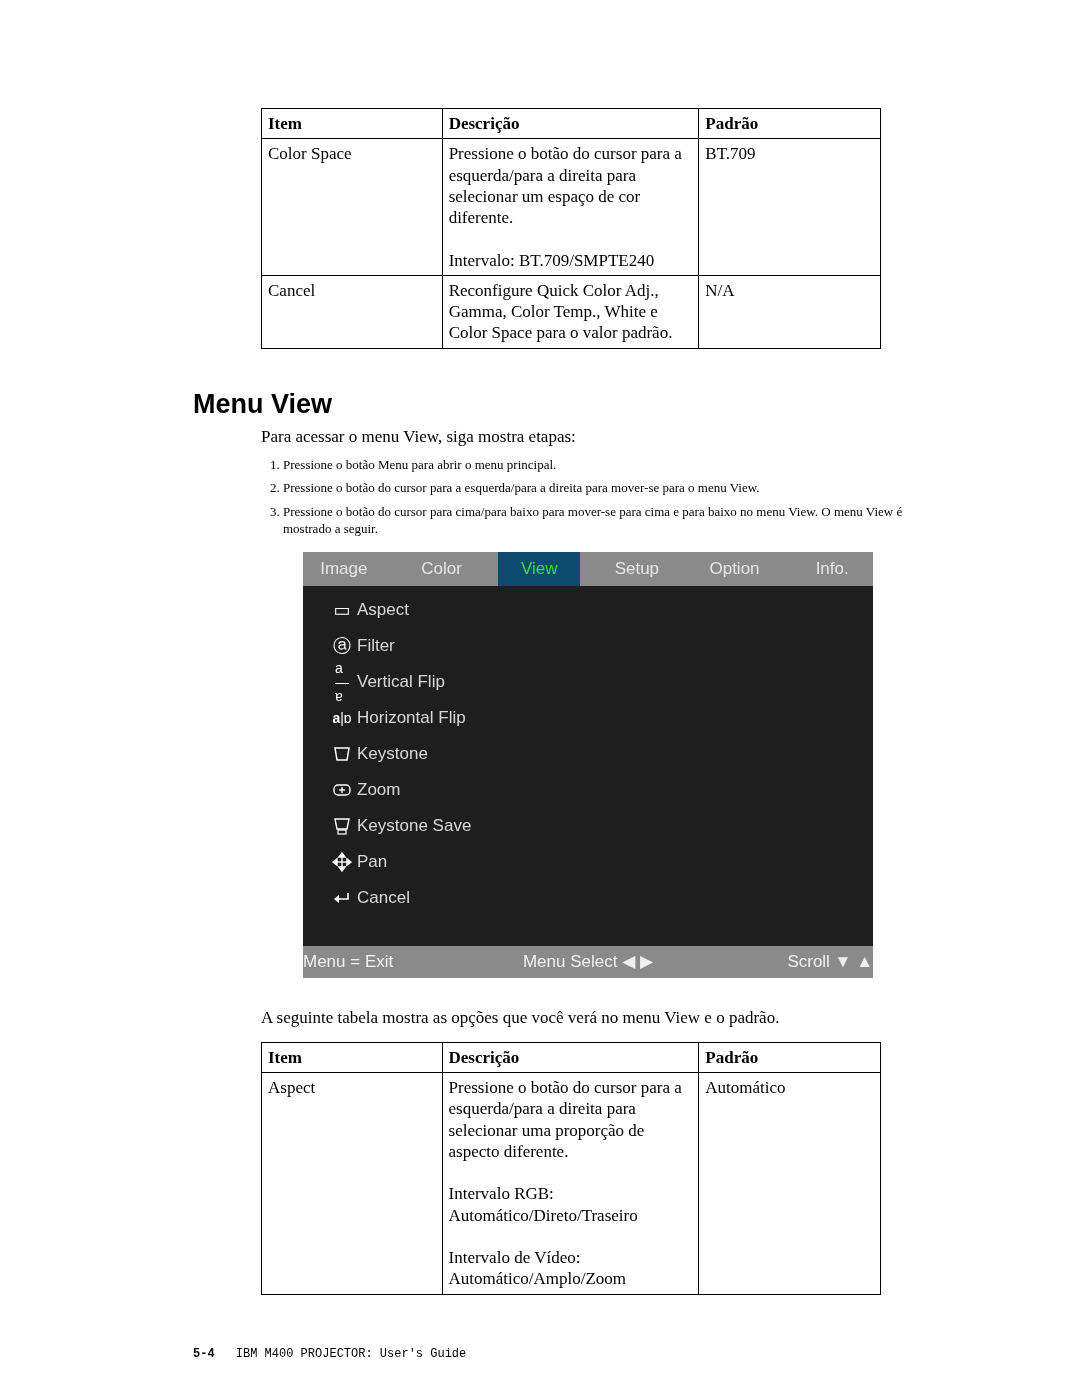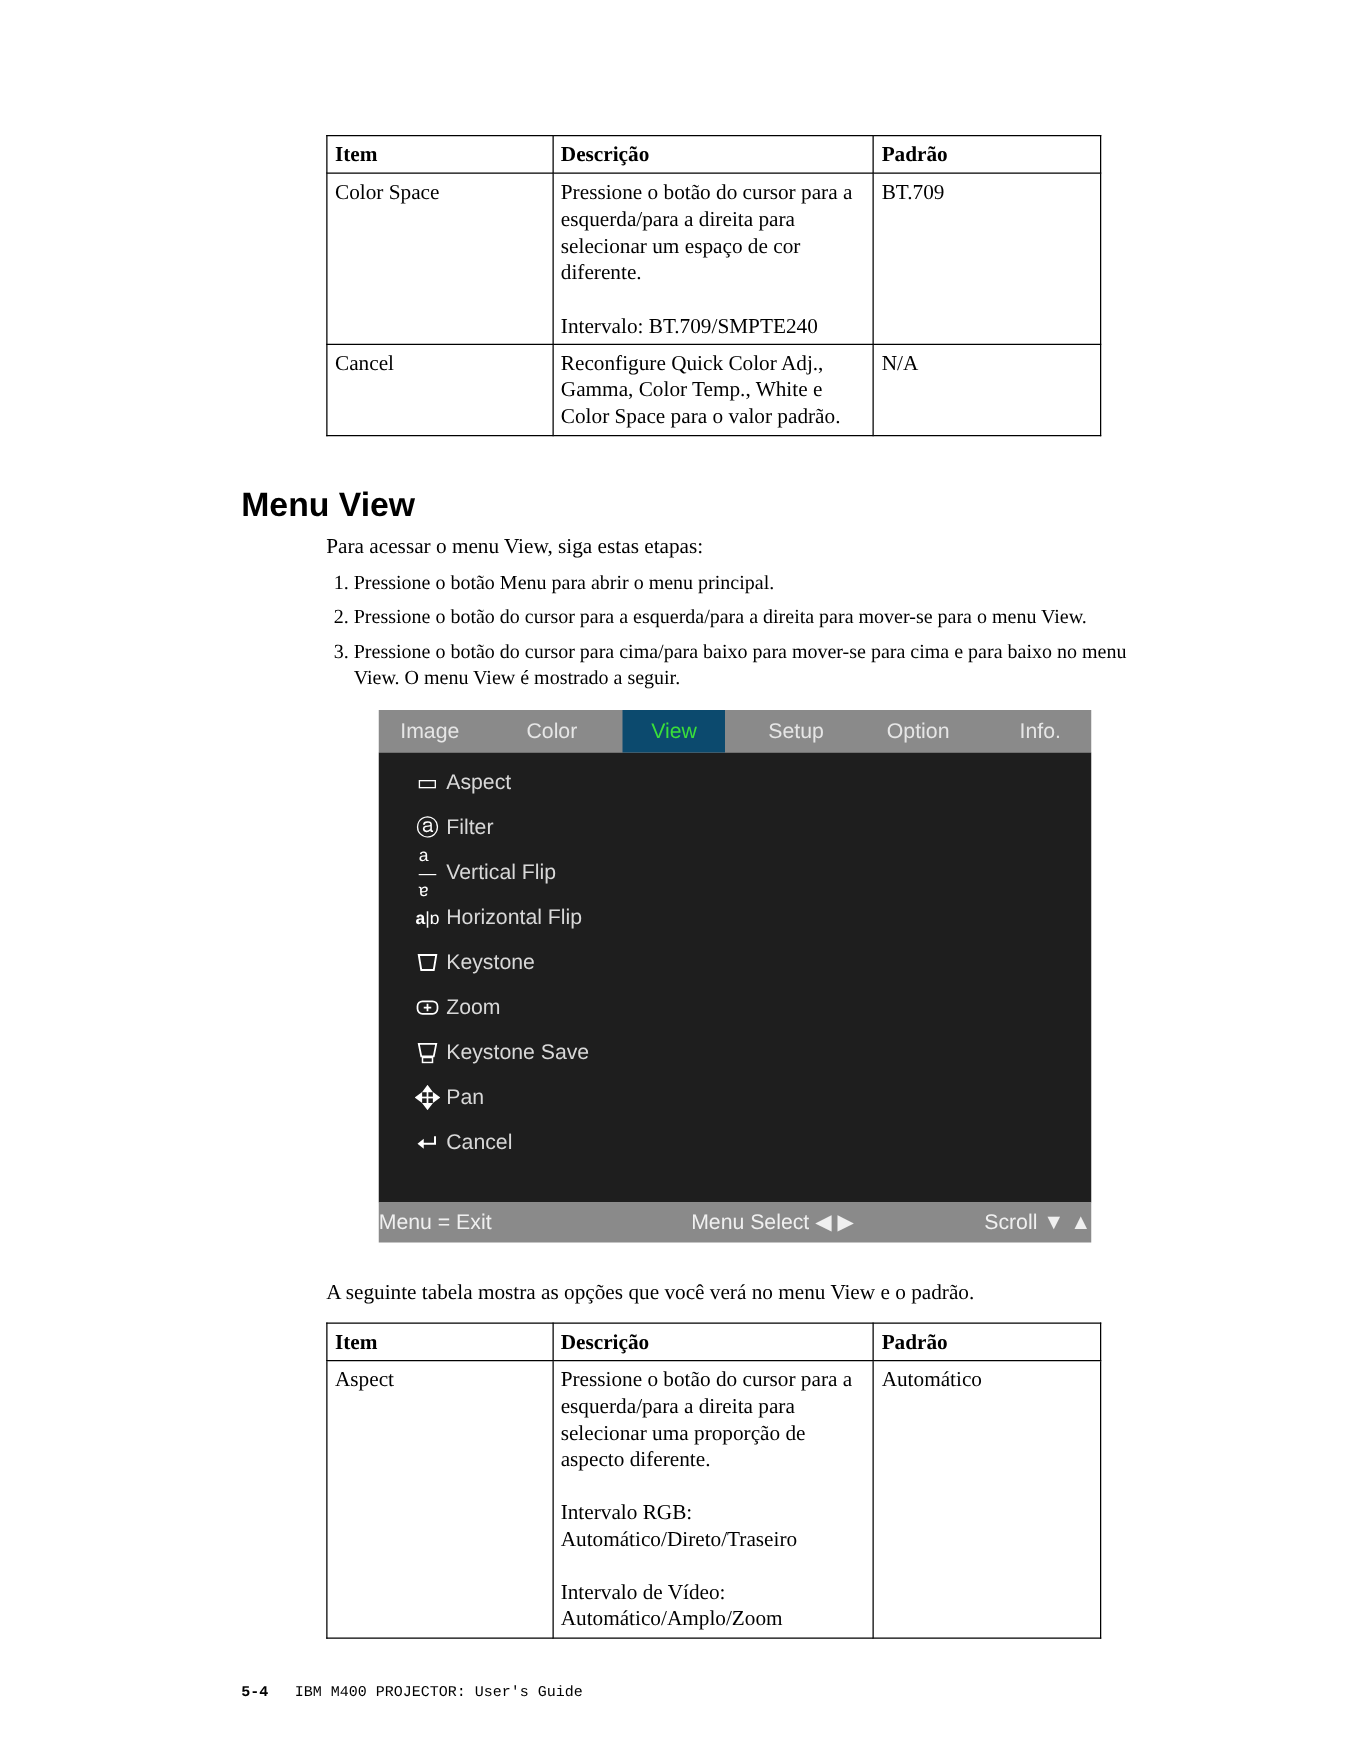--- a/index.html
+++ b/index.html
@@ -50,21 +50,21 @@
   p.body {
     font-family: Georgia, "Times New Roman", serif;
     font-size: 17px;
     margin: 6px 0 8px 68px;
     line-height: 1.3;
   }
   ol.steps {
     margin: 0 0 0 68px;
     padding-left: 22px;
     font-family: Georgia, "Times New Roman", serif;
-    font-size: 16px;
+    font-size: 13px;
     line-height: 1.35;
   }
   ol.steps li { margin-bottom: 6px; }
 
   
   .osd {
     width: 570px;
     margin: 14px 0 0 110px;
     font-family: Arial, Helvetica, sans-serif;
     font-size: 17px;
@@ -110,21 +110,21 @@
   .osd .footer {
     background: #8a8a8a;
     height: 32px;
     display: flex;
     align-items: center;
     padding: 0 0;
     font-size: 17px;
     color: #f0f0f0;
   }
   .osd .footer .l { flex: 1; text-align: left; }
-  .osd .footer .c { flex: 1; text-align: right; }
+  .osd .footer .c { flex: 1; text-align: center; }
   .osd .footer .r { flex: 1; text-align: right; }
 
   
   .pgfoot {
     position: absolute;
     left: 180px;
     bottom: 36px;
     font-size: 12px;
     font-family: Liberation Mono, monospace;
   }
@@ -163,21 +163,21 @@
     </tr>
     <tr>
       <td>Cancel</td>
       <td>Reconfigure Quick Color Adj., Gamma, Color Temp., White e Color Space para o valor padrão.</td>
       <td>N/A</td>
     </tr>
   </tbody>
     </table>
 
   <h2 class="sect">Menu View</h2>
-  <p class="body">Para acessar o menu View, siga estas etapas:</p>
+  <p class="body">Para acessar o menu View, siga mostra etapas:</p>
   <ol class="steps">
     <li>Pressione o botão Menu para abrir o menu principal.</li>
     <li>Pressione o botão do cursor para a esquerda/para a direita para mover-se para o menu View.</li>
     <li>Pressione o botão do cursor para cima/para baixo para mover-se para cima e para baixo no menu View. O menu View é mostrado a seguir.</li>
   </ol>
 
   <div class="osd">
     <div class="tabs">
       <div class="tab">Image</div>
       <div class="tab">Color</div>

